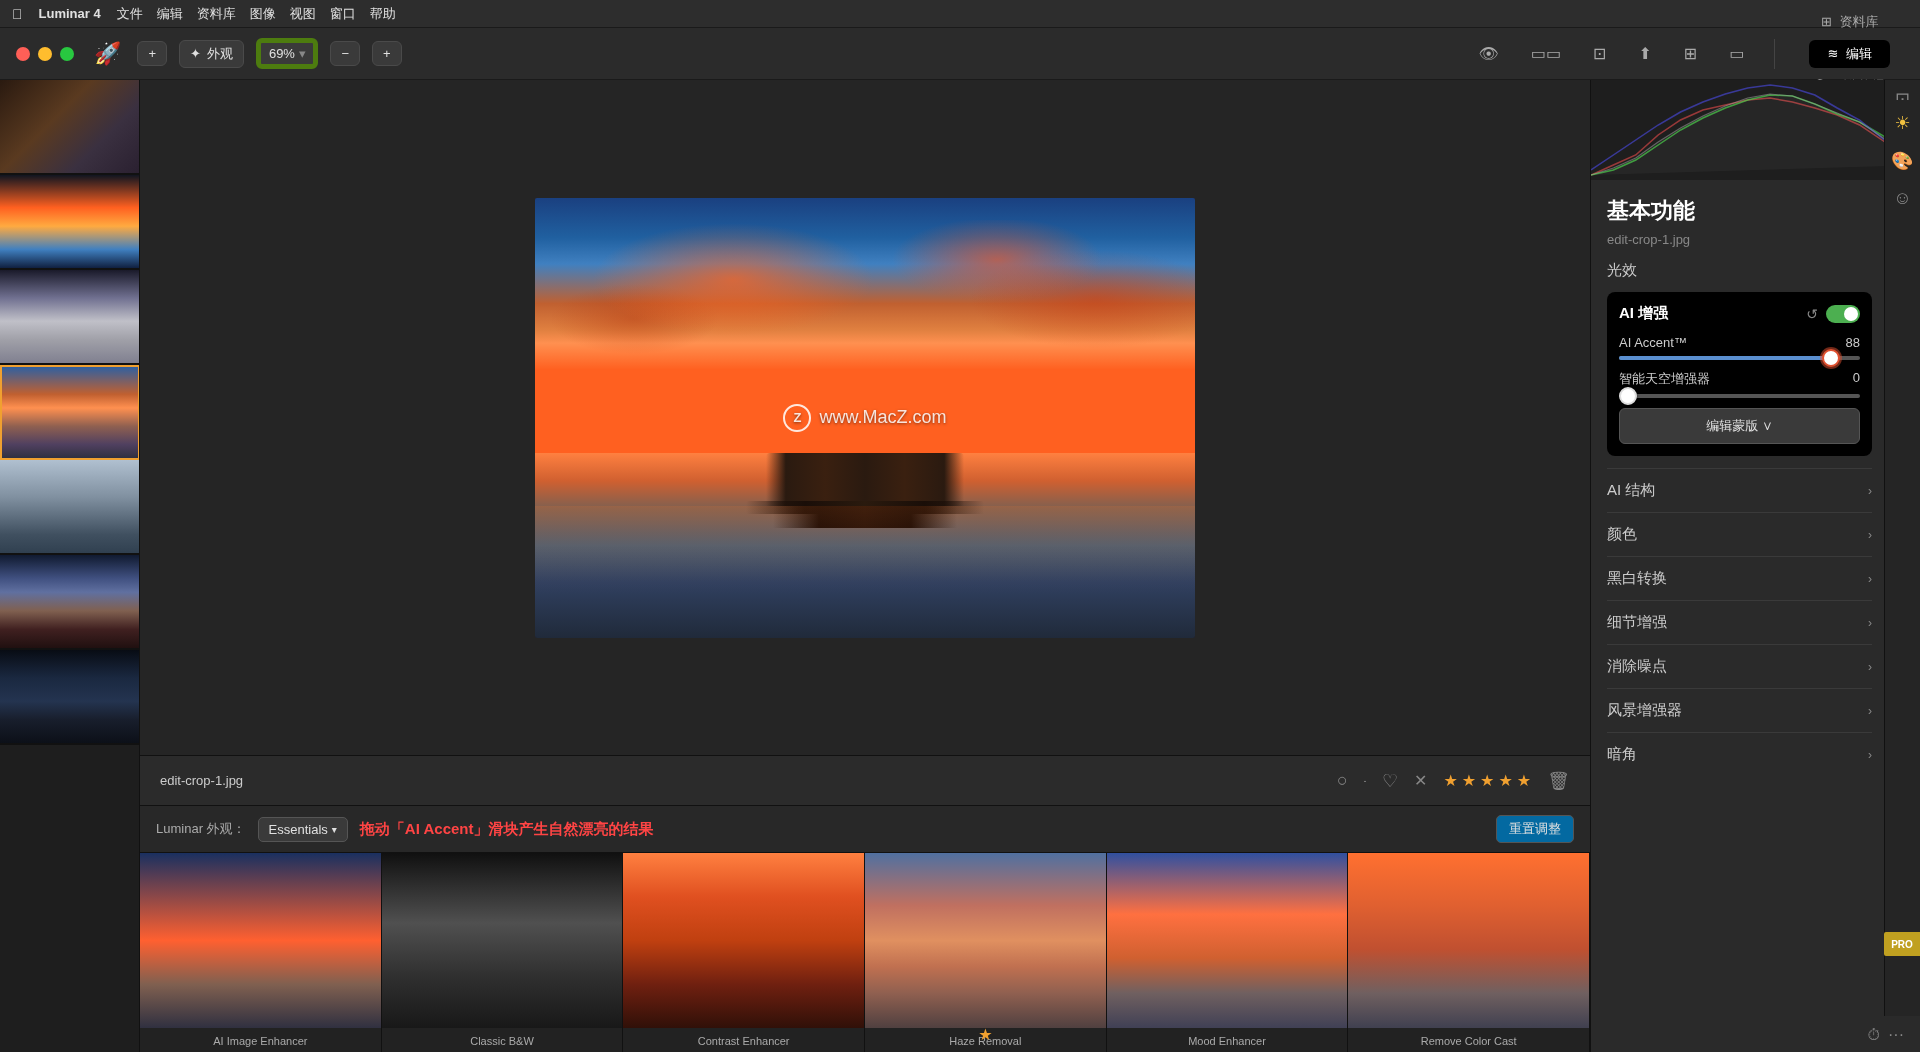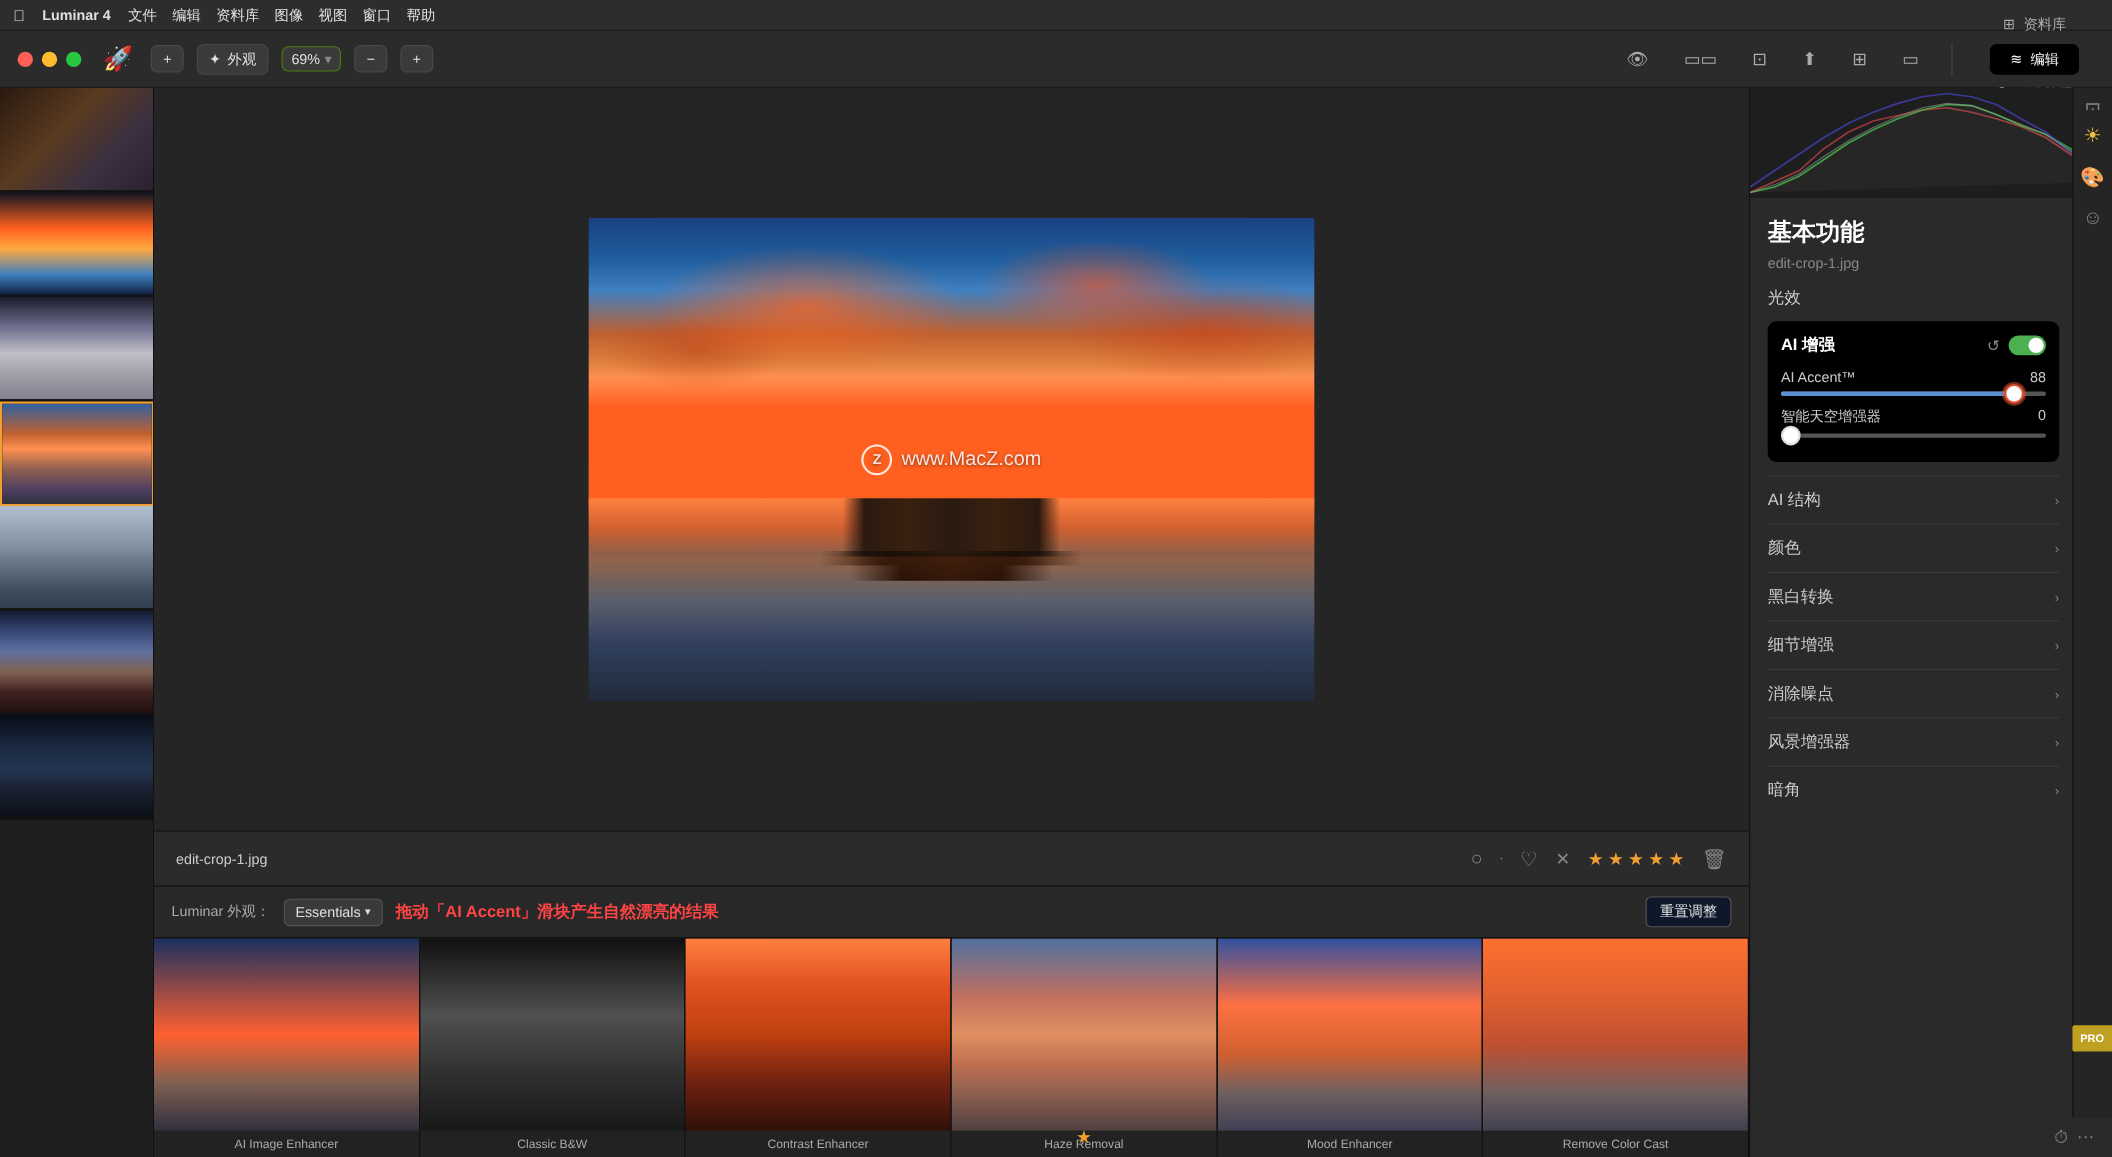--- a/index.html
+++ b/index.html
@@ -62,21 +62,21 @@
       cursor: pointer;
       border: 1px solid #4a4a4a;
     }
     .toolbar-spacer { flex: 1; }
     .toolbar-zoom {
       display: flex; align-items: center; gap: 4px;
       background: #3a3a3a;
       border-radius: 6px;
       padding: 3px 8px;
       font-size: 13px;
-      border: 1px solid #4d7c0f;
+      border: 5px solid #4d7c0f;
     }
     .toolbar-icon-btn {
       padding: 4px 10px;
       font-size: 16px;
       color: #aaa;
       cursor: pointer;
     }
     .toolbar-right {
       display: flex; align-items: center; gap: 4px; flex-direction: column;
     }
@@ -274,21 +274,21 @@
       color: #e0e0e0;
       cursor: pointer;
     }
     .look-description {
       font-size: 15px;
       color: #ff4444;
       font-weight: bold;
     }
     .look-spacer { flex: 1; }
     .reset-btn {
-      background: #0f172a;
+      background: #0369a1;
       border: 1px solid #555;
       border-radius: 5px;
       padding: 4px 12px;
       font-size: 13px;
       color: #e0e0e0;
       cursor: pointer;
     }
 
     
     .filmstrip-bottom {
@@ -760,20 +760,23 @@
           <div class="slider-label-row">
             <span>智能天空增强器</span>
             <span class="slider-value">0</span>
           </div>
           <div class="slider-track">
             <div class="slider-fill" style="width:0%;"></div>
             <div class="slider-thumb" style="left:calc(0% - 0px);left:0;"></div>
           </div>
         </div>
 
+        <div class="edit-mask-btn">
+          <span>编辑蒙版 ∨</span>
+        </div>
       </div>
 
       <div class="collapsible-item">
         <span class="collapsible-title">AI 结构</span>
         <span class="collapsible-arrow">›</span>
       </div>
       <div class="collapsible-item">
         <span class="collapsible-title">颜色</span>
         <span class="collapsible-arrow">›</span>
       </div>

